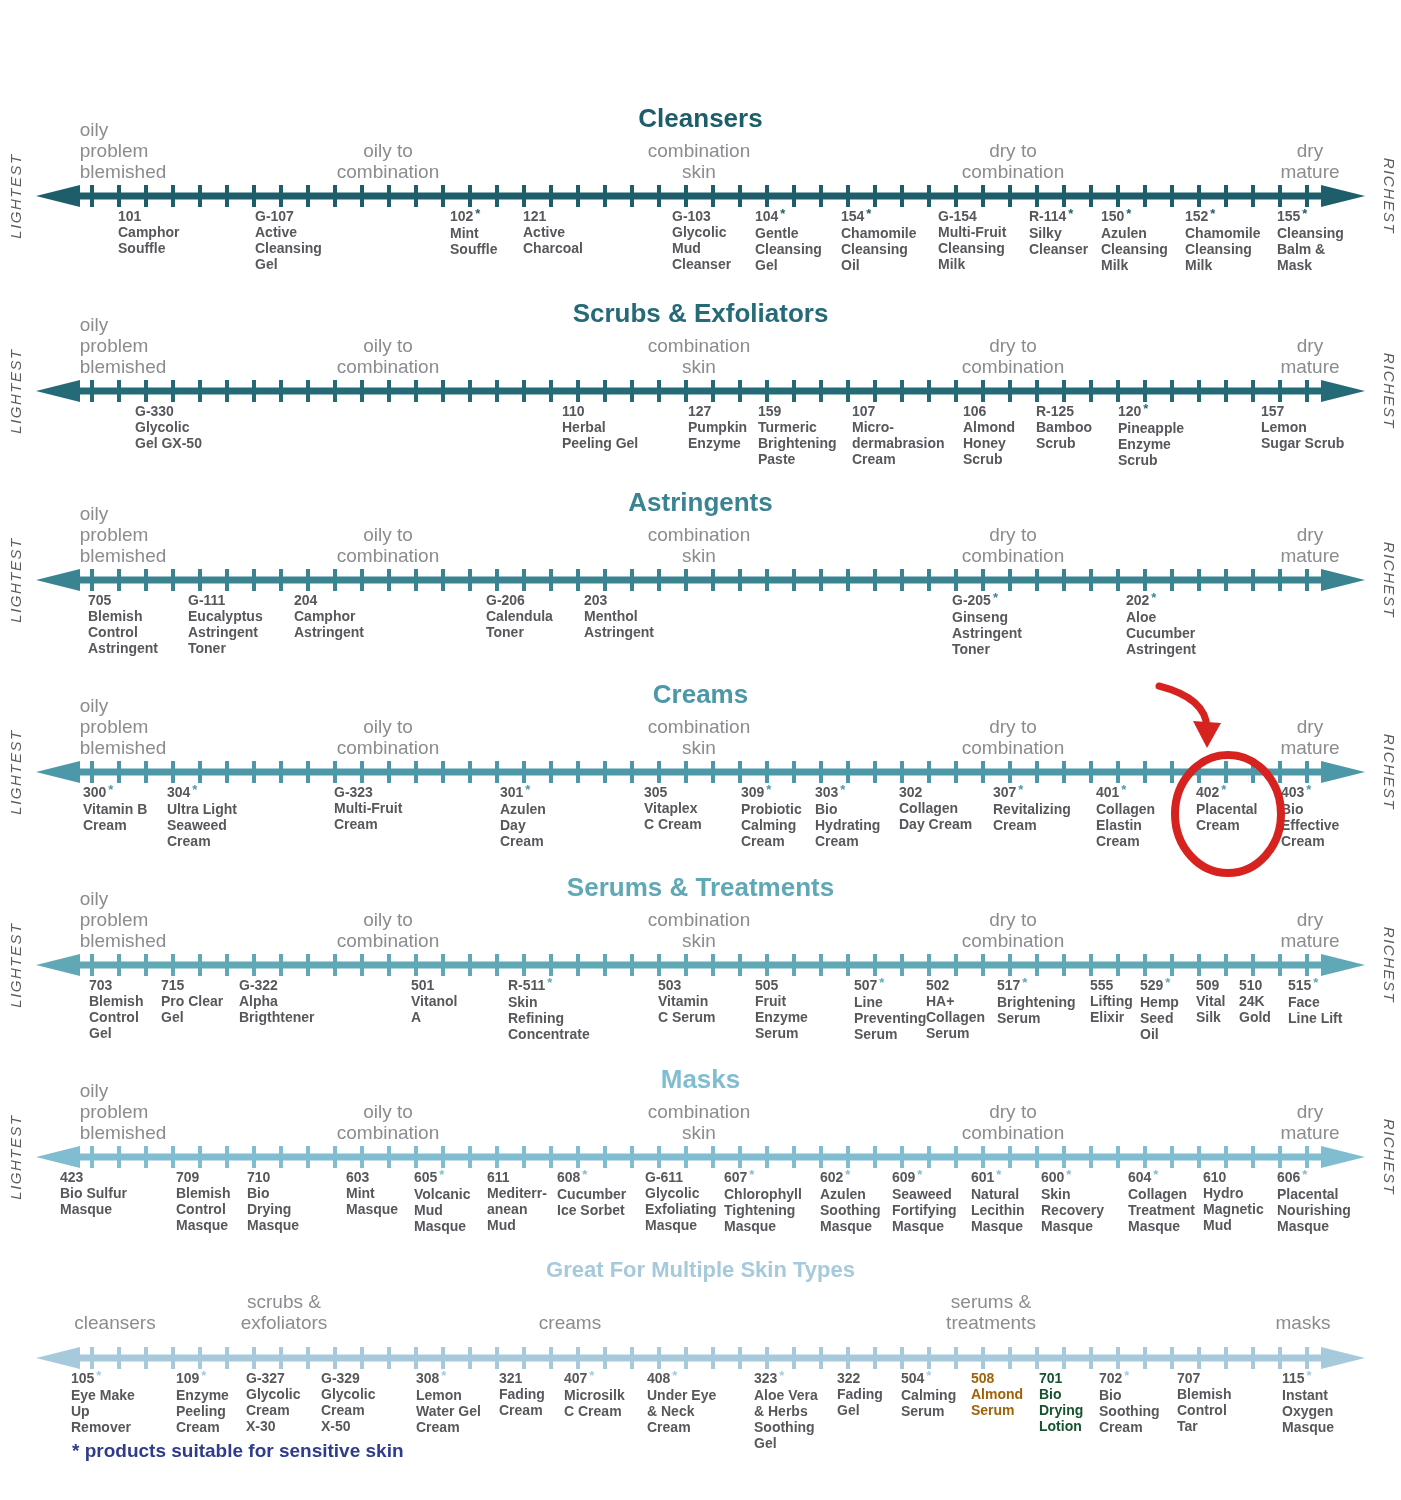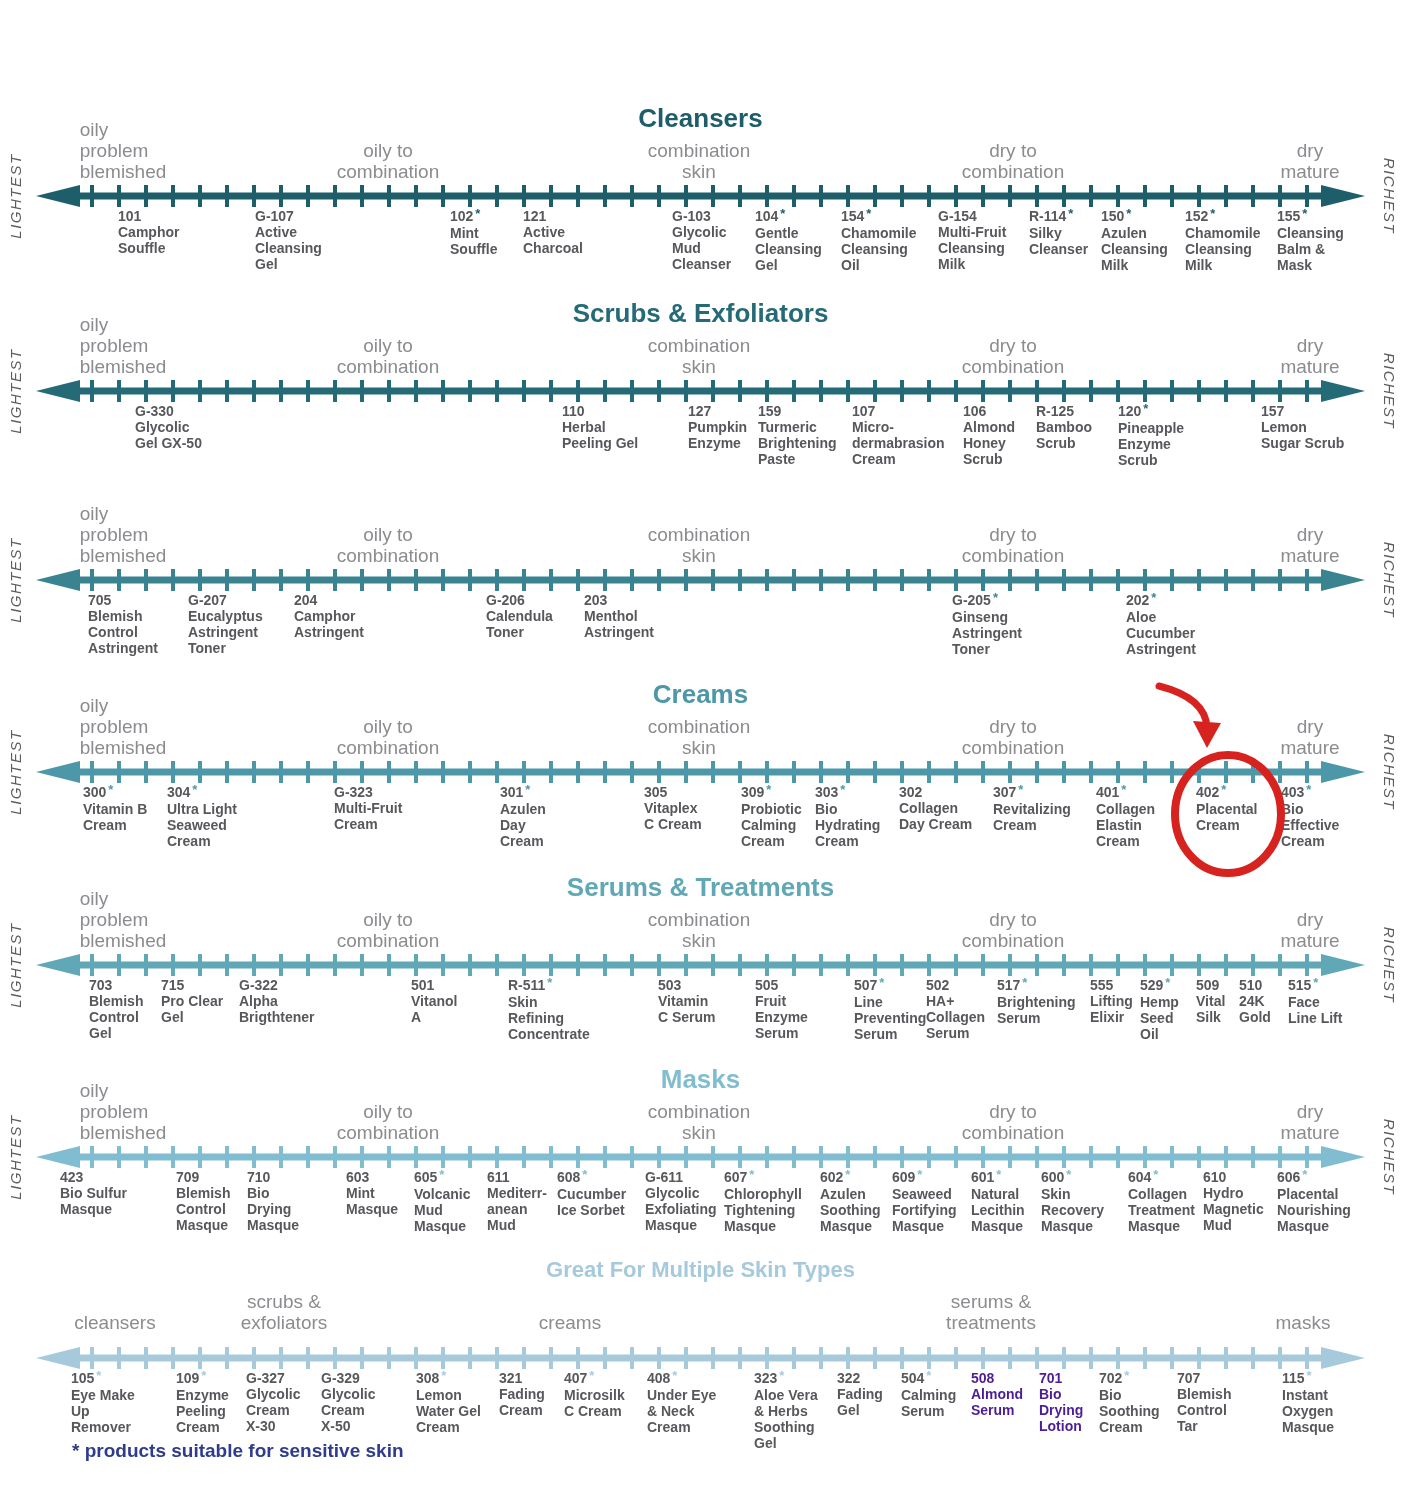--- a/index.html
+++ b/index.html
@@ -225,20 +225,21 @@
 Enzyme
 Scrub</div>
         </div>
         <div class="product" style="left: 1261px; color: rgb(87, 88, 92);">
           <div class="pcode">157</div>
           <div class="pname">Lemon
 Sugar Scrub</div>
         </div>
       </div>
       <div class="row" style="top: 475px;">
+        <div class="row-heading" style="color: rgb(58, 132, 146);">Astringents</div>
         <div class="zone left-align" style="left: 123px; top: 91px; color: rgb(138, 140, 143);">oily
 problem
 blemished</div>
         <div class="zone" style="left: 388px; top: 91px; color: rgb(138, 140, 143);">oily to
 combination</div>
         <div class="zone" style="left: 699px; top: 91px; color: rgb(138, 140, 143);">combination
 skin</div>
         <div class="zone" style="left: 1013px; top: 91px; color: rgb(138, 140, 143);">dry to
 combination</div>
         <div class="zone" style="left: 1310px; top: 91px; color: rgb(138, 140, 143);">dry
@@ -251,21 +252,21 @@
         </div>
         <div class="edge left" style="color: rgb(91, 92, 95);">LIGHTEST</div>
         <div class="edge right" style="color: rgb(91, 92, 95);">RICHEST</div>
         <div class="product" style="left: 88px; color: rgb(87, 88, 92);">
           <div class="pcode">705</div>
           <div class="pname">Blemish
 Control
 Astringent</div>
         </div>
         <div class="product" style="left: 188px; color: rgb(87, 88, 92);">
-          <div class="pcode">G-207</div>
+          <div class="pcode">G-111</div>
           <div class="pname">Eucalyptus
 Astringent
 Toner</div>
         </div>
         <div class="product" style="left: 294px; color: rgb(87, 88, 92);">
           <div class="pcode">204</div>
           <div class="pname">Camphor
 Astringent</div>
         </div>
         <div class="product" style="left: 486px; color: rgb(87, 88, 92);">
@@ -668,26 +669,26 @@
         <div class="product" style="left: 837px; color: rgb(87, 88, 92);">
           <div class="pcode">322</div>
           <div class="pname">Fading
 Gel</div>
         </div>
         <div class="product" style="left: 901px; color: rgb(87, 88, 92);">
           <div class="pcode">504<span class="star" style="color: rgb(166, 202, 220);">*</span></div>
           <div class="pname">Calming
 Serum</div>
         </div>
-        <div class="product" style="left: 971px; color: #4c1d95;">
+        <div class="product" style="left: 971px; color: #a16207;">
           <div class="pcode">508</div>
           <div class="pname">Almond
 Serum</div>
         </div>
-        <div class="product" style="left: 1039px; color: #4c1d95;">
+        <div class="product" style="left: 1039px; color: #14532d;">
           <div class="pcode">701</div>
           <div class="pname">Bio
 Drying
 Lotion</div>
         </div>
         <div class="product" style="left: 1099px; color: rgb(87, 88, 92);">
           <div class="pcode">702<span class="star" style="color: rgb(166, 202, 220);">*</span></div>
           <div class="pname">Bio
 Soothing
 Cream</div>

